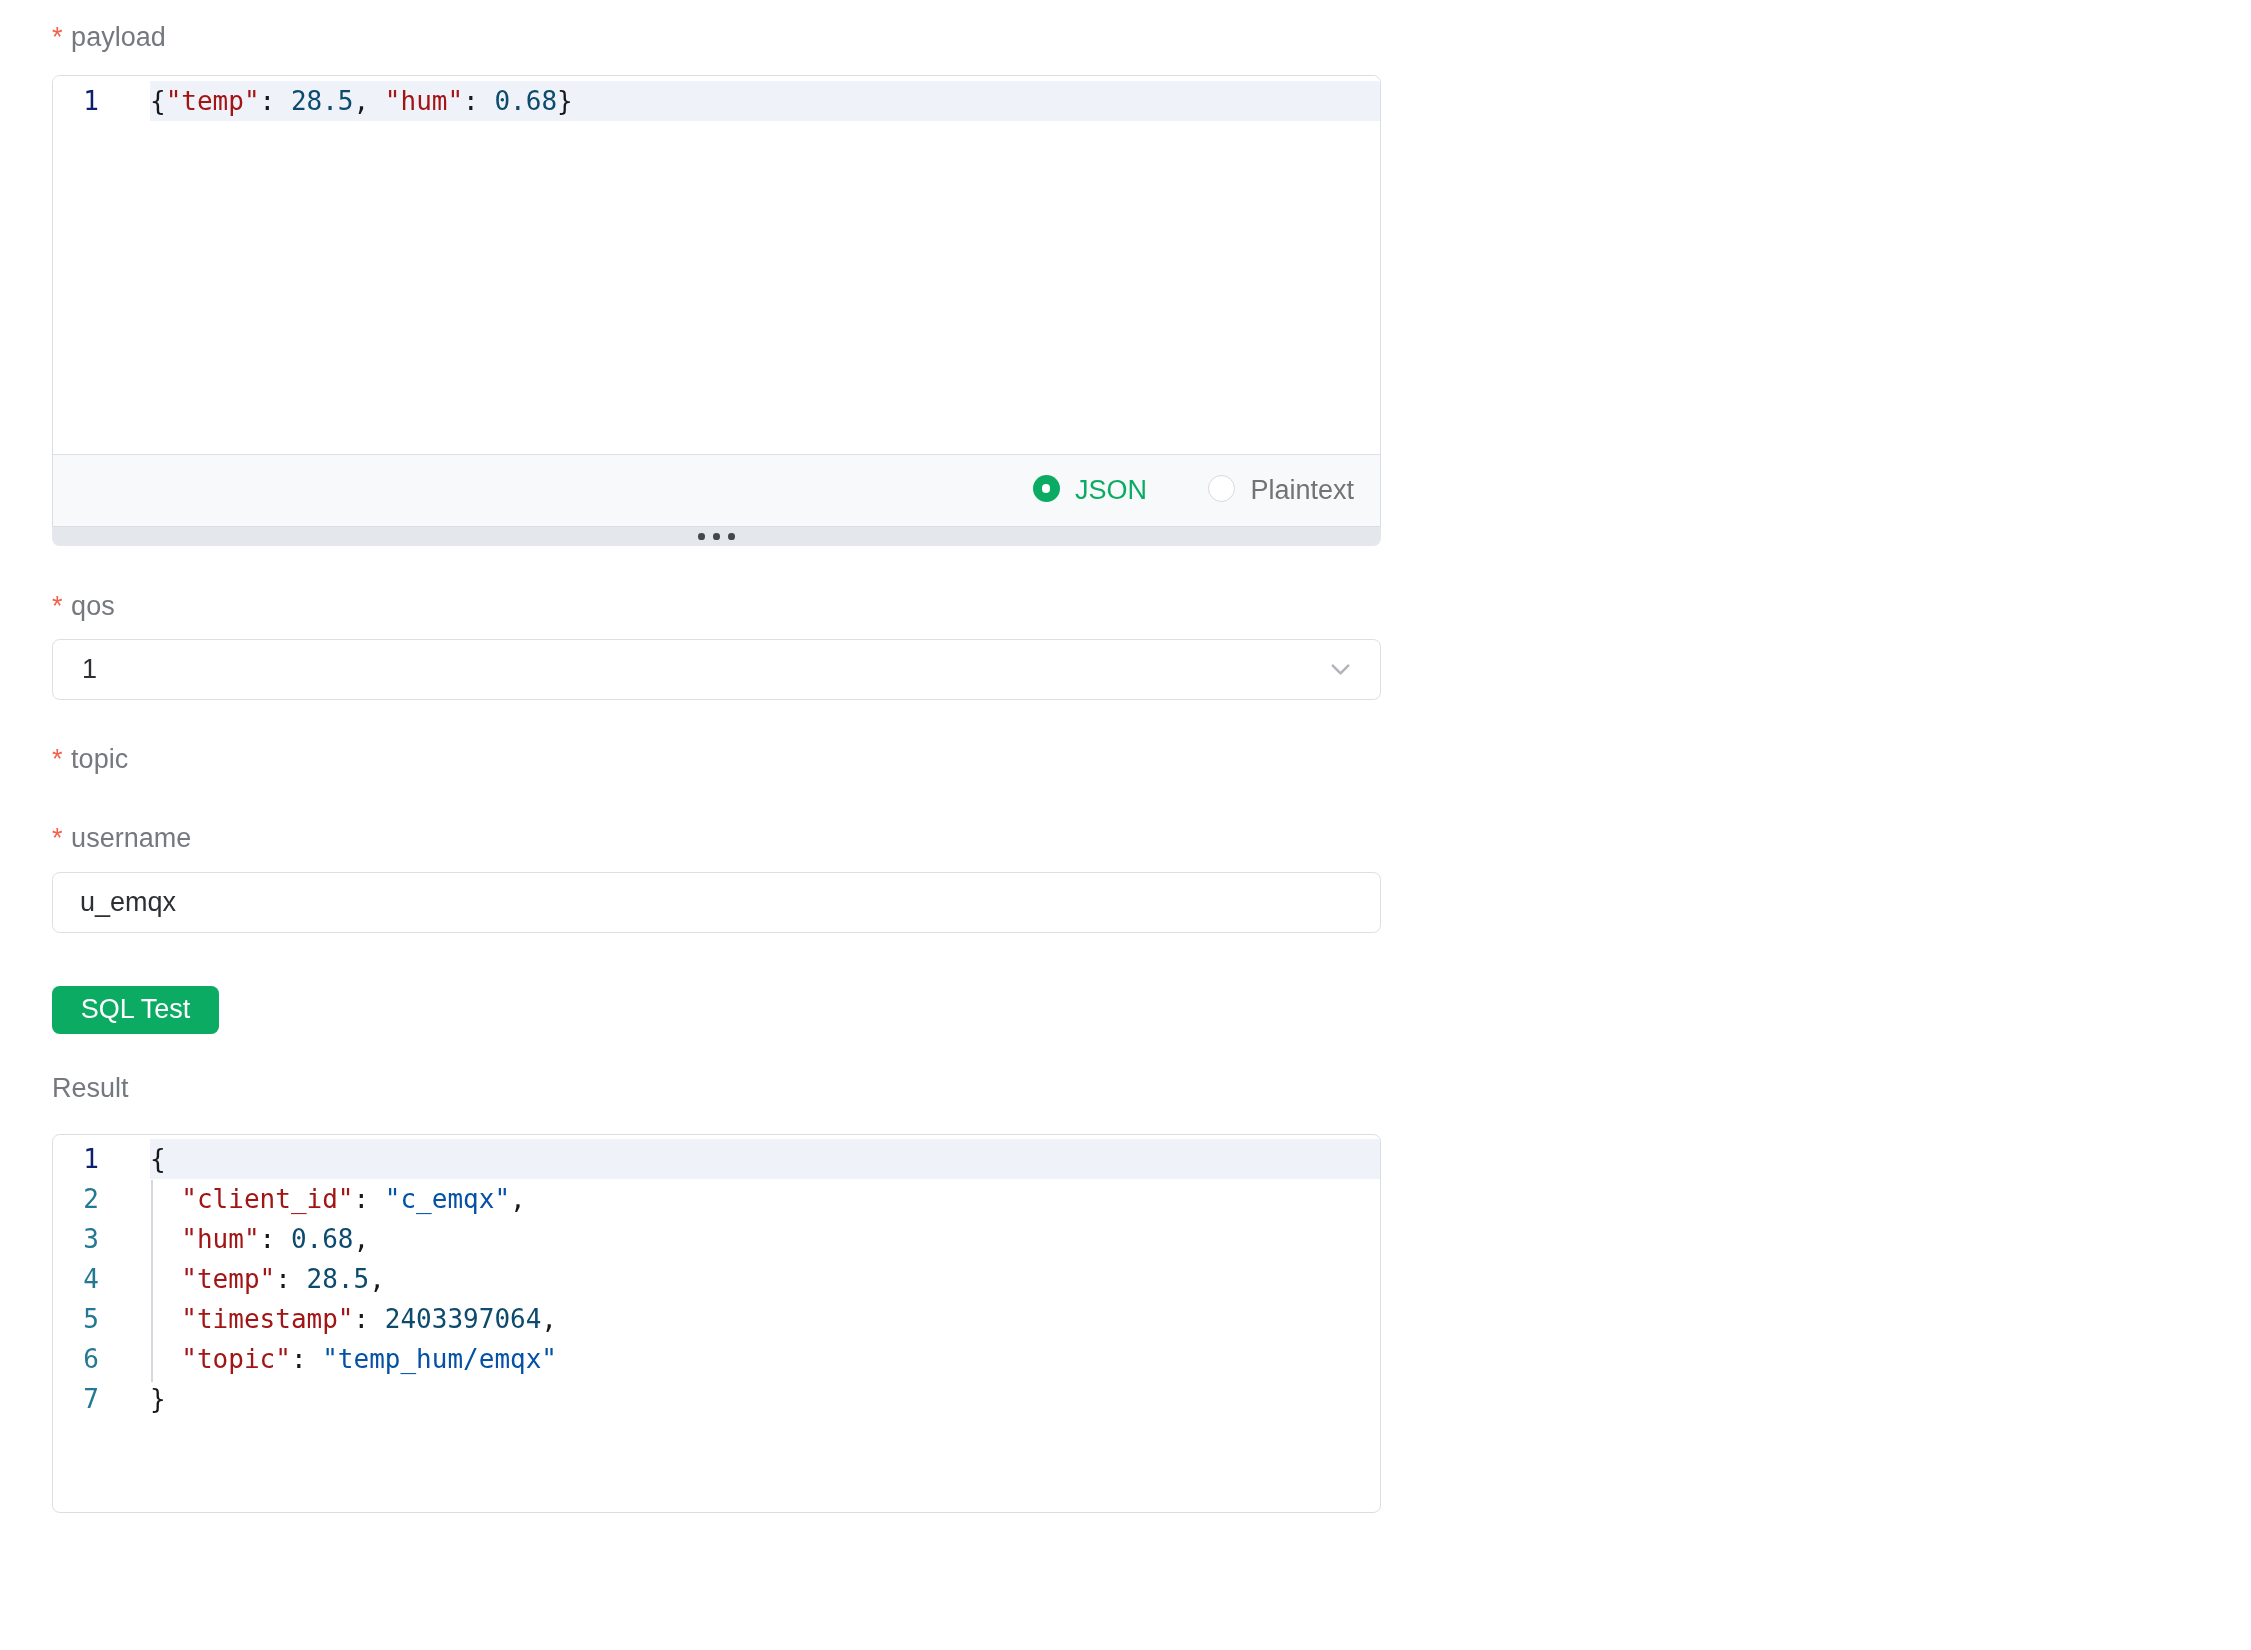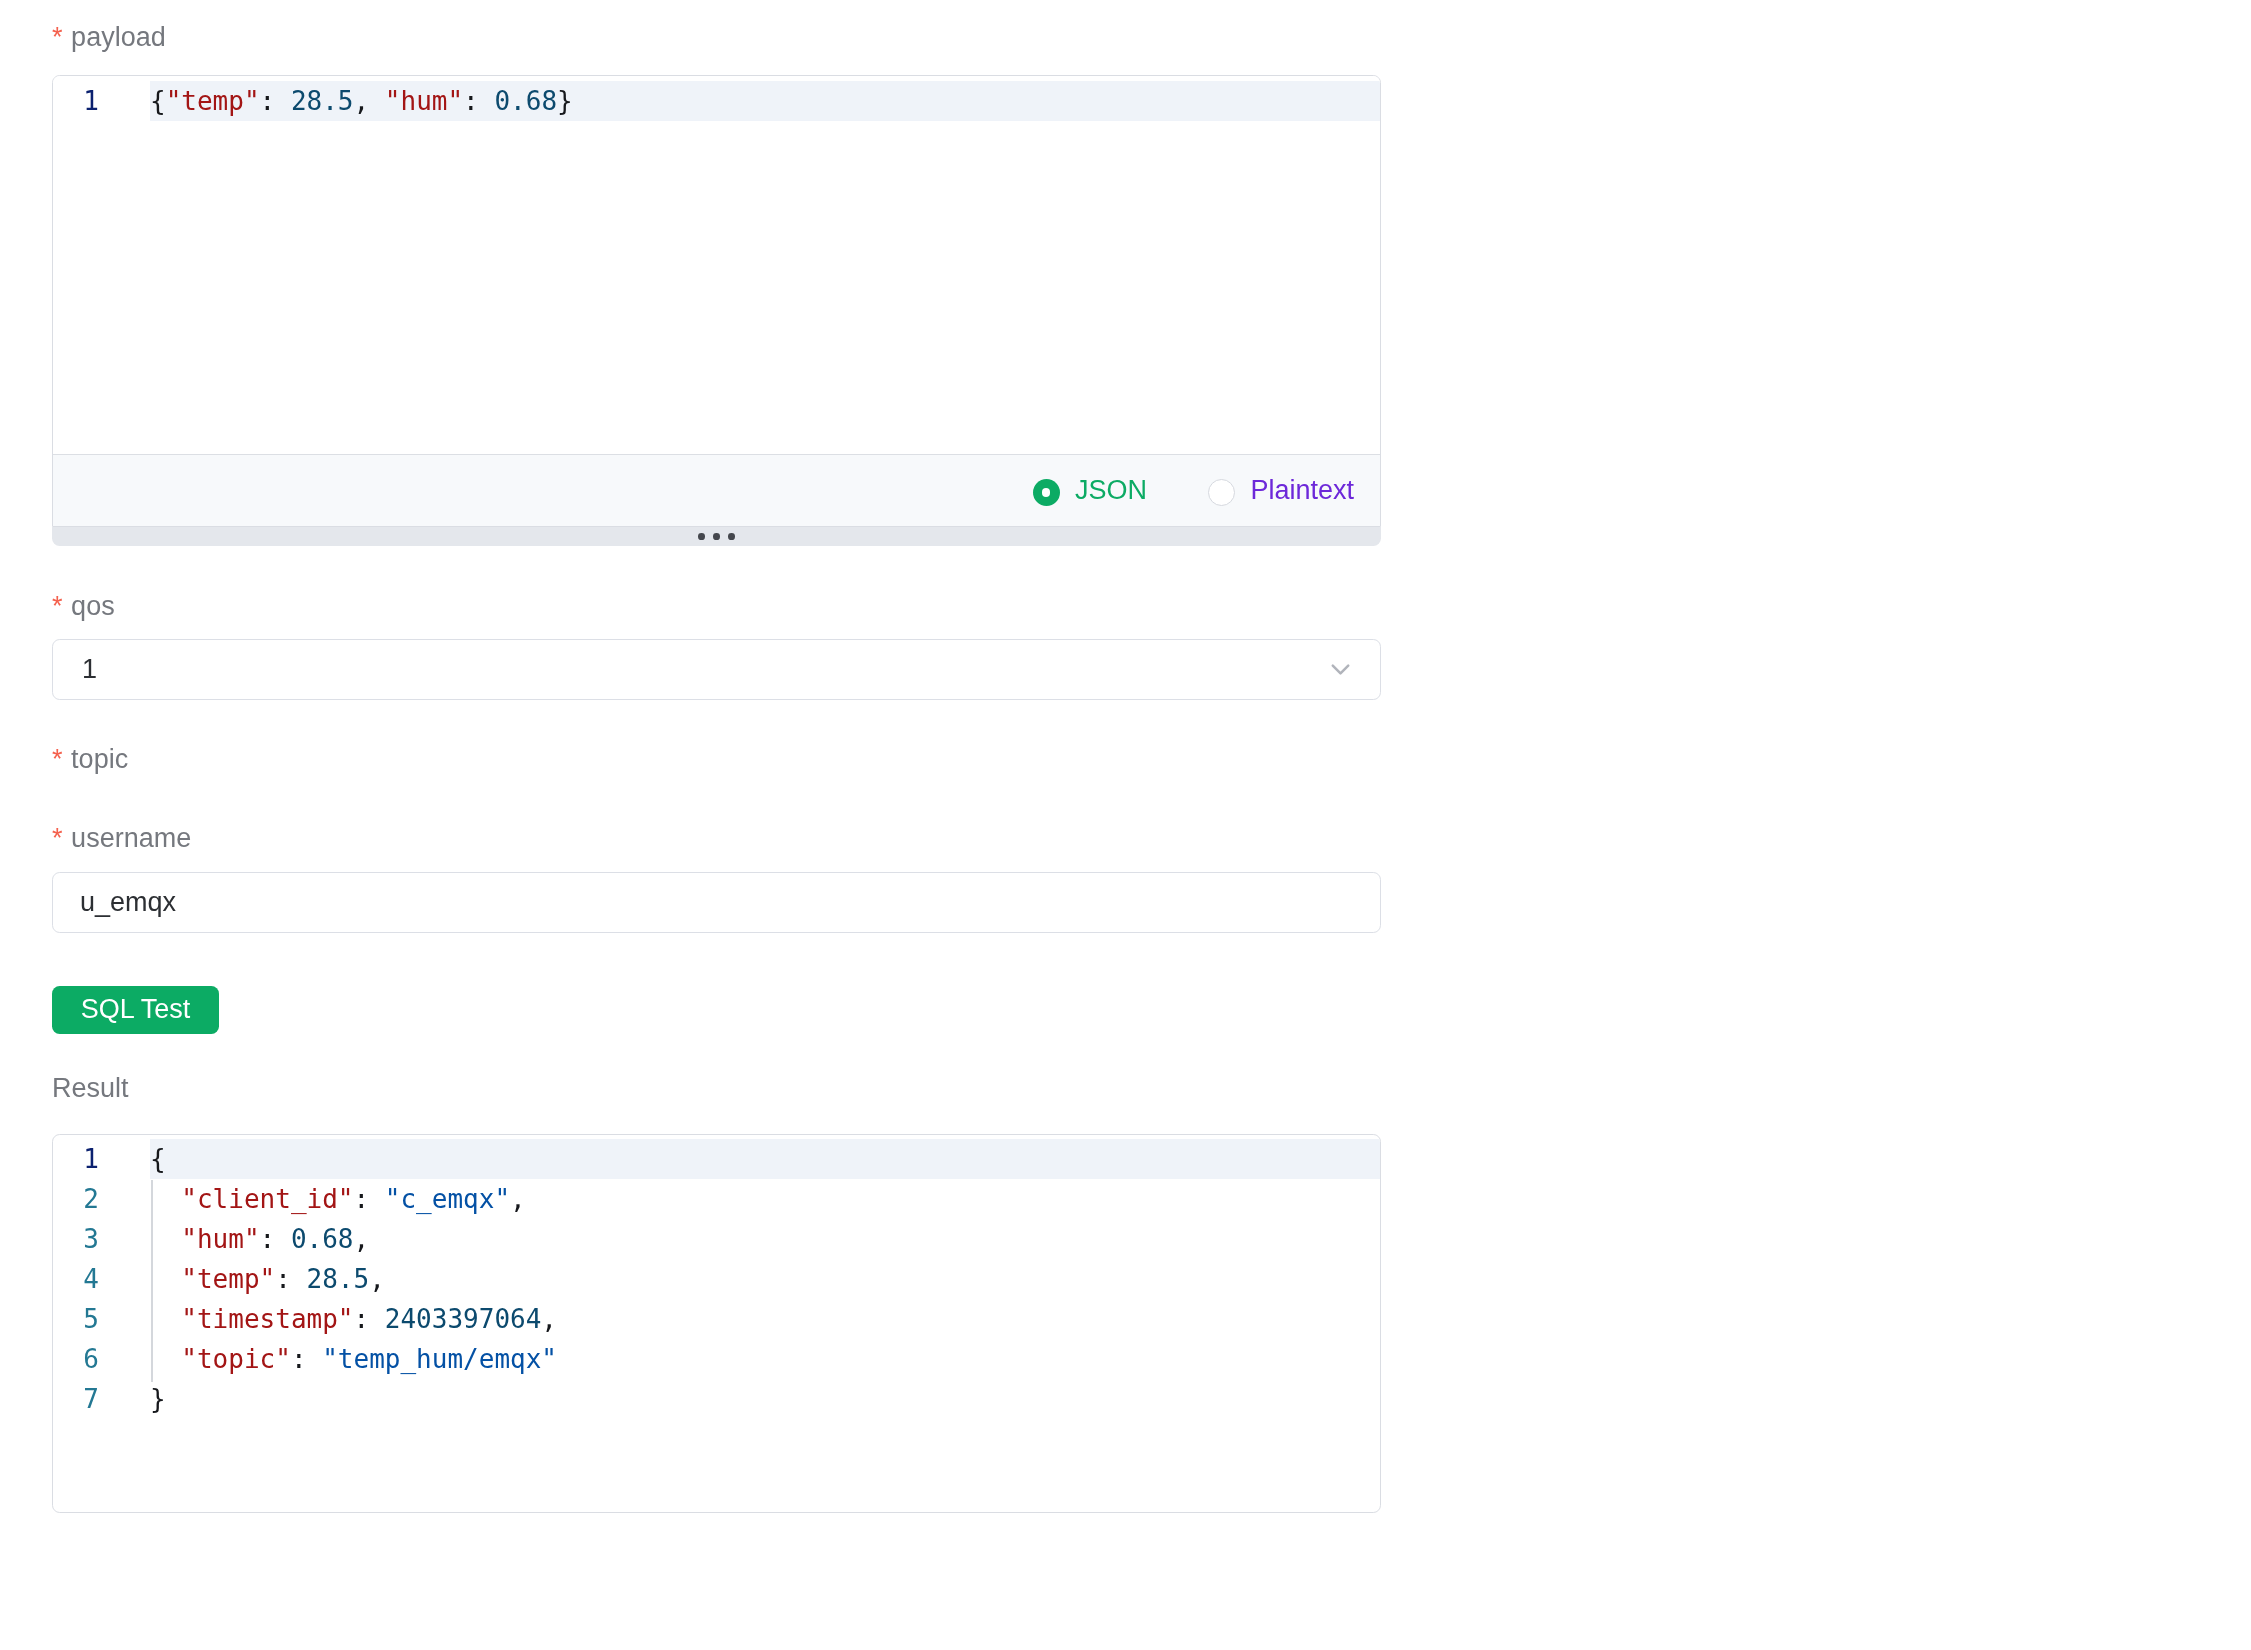--- a/index.html
+++ b/index.html
@@ -26,30 +26,30 @@
   .code-line { height:40px; line-height:40px; font-family:"DejaVu Sans Mono", monospace; font-size:26px;
                color:#16181c; white-space:pre; }
   .code-line.active { background:#eff3f9; }
   .tk-key { color:#A31515; }
   .tk-str { color:#0451A5; }
   .tk-num { color:#0c4a6e; }
   .tk-punct { color:#16181c; }
 
   .ed-footer { height:71px; border-top:1.9px solid #dcdfe4; background:#f7f9fb;
                display:flex; align-items:center; justify-content:flex-end; padding-right:26px; }
-  .radio { display:flex; align-items:flex-end; cursor:pointer; }
+  .radio { display:flex; align-items:flex-start; cursor:pointer; }
   .radio + .radio { margin-left:61px; }
   .radio-circle { width:27px; height:27px; border-radius:50%; box-sizing:border-box; flex:none; position:relative; }
   .radio-circle.checked { background:#0cab64; }
   .radio-circle.checked::after { content:""; position:absolute; left:50%; top:50%; width:8.6px; height:8.6px;
                margin:-4.3px 0 0 -4.3px; border-radius:50%; background:#fff; }
   .radio-circle.unchecked { background:#fff; border:1.9px solid #d6d9df; }
   .radio-label { margin-left:15.4px; font-size:27px; }
   .radio.selected .radio-label { color:#0cab64; }
-  .radio.unselected .radio-label { color:#6d28d9; }
+  .radio.unselected .radio-label { color:#737373; }
 
   .grab-bar { height:19px; background:#e4e7ec; border-radius:0 0 7.7px 7.7px;
               display:flex; align-items:center; justify-content:center; cursor:row-resize; }
   .grab-dot { width:6.7px; height:6.7px; border-radius:50%; background:#44474d; }
   .grab-dot + .grab-dot { margin-left:8.6px; }
 
   .result-box { border:1.9px solid #dadde3; border-radius:7.7px; overflow:hidden; background:#fff; height:377px; display:flex; }
   .indent-guide { position:absolute; left:1px; top:45px; width:1.9px; height:202px; background:#d4d7dc; }
 
   

